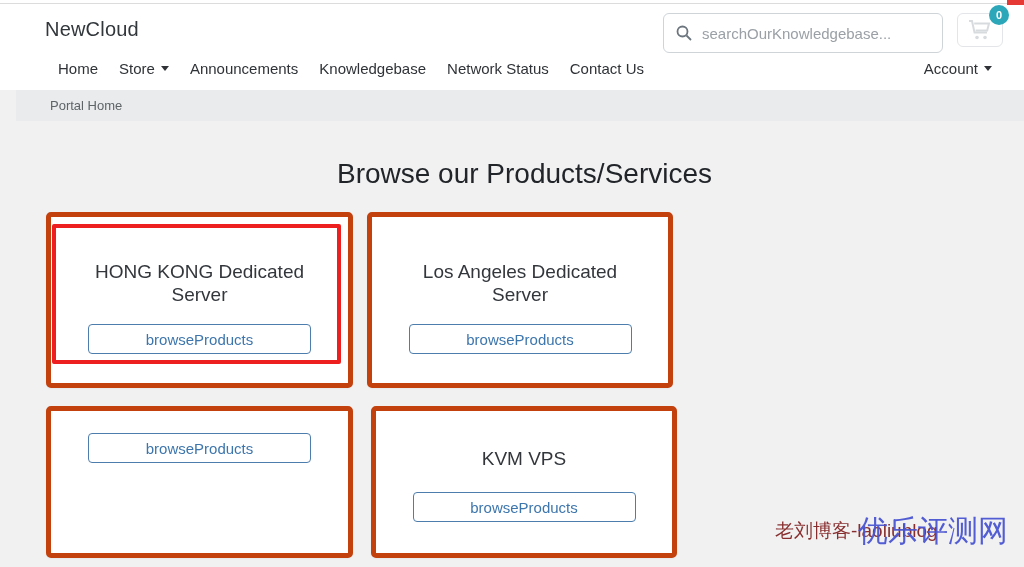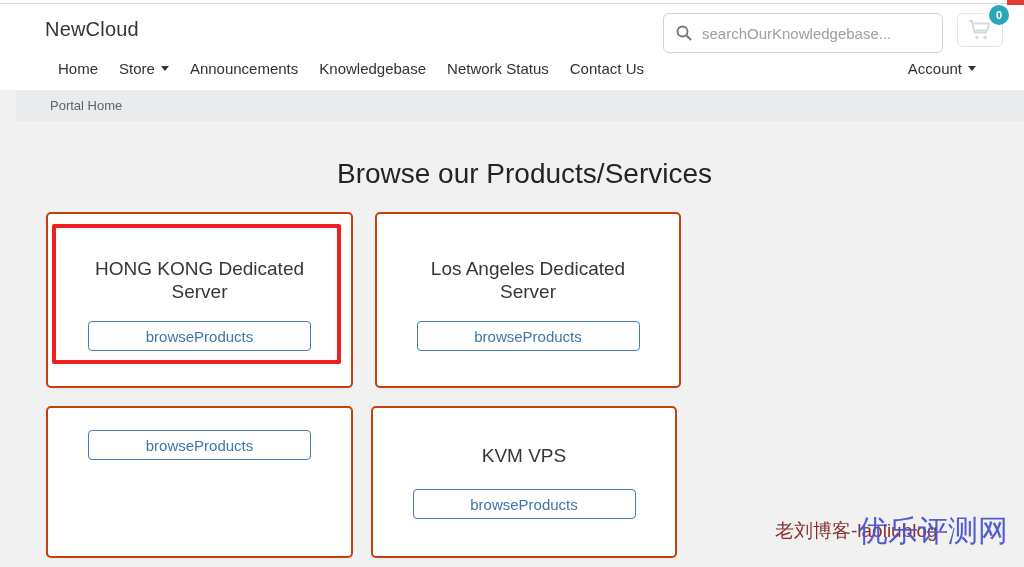--- a/index.html
+++ b/index.html
@@ -42,41 +42,41 @@
     display:flex; align-items:center; justify-content:center;
   }
 
   .nav { position:absolute; top:60px; left:58px; display:flex; align-items:center; gap:21px; }
   .nav-item { font-size:15px; color:#2f3337; cursor:pointer; display:flex; align-items:center; white-space:nowrap; }
   .caret {
     display:inline-block; width:0; height:0; margin-left:6px;
     border-left:4px solid transparent; border-right:4px solid transparent;
     border-top:5px solid #2f3337;
   }
-  .account { position:absolute; top:60px; right:48px; }
+  .account { position:absolute; top:60px; right:32px; }
 
   
   .breadcrumb-bar {
     position:absolute; top:90px; left:16px; width:1024px; height:31px;
     background:#e9ebed; display:flex; align-items:center; padding-left:34px;
   }
   .breadcrumb-bar span { font-size:13px; color:#5f6467; }
 
   
   .page-title {
     position:absolute; top:158px; left:46px; width:957px;
     text-align:center; font-size:28px; font-weight:400; color:#212529;
   }
 
   .card {
-    position:absolute; background:#fff; border:2px solid #c2410c; border-radius:5px;
+    position:absolute; background:#fff; border:5px solid #c2410c; border-radius:5px;
     box-shadow:0 1px 2px rgba(0,0,0,.04); text-align:center;
   }
   .card-1 { left:46px;  top:212px; width:307px; height:176px; }
-  .card-2 { left:375px; top:212px; width:306px; height:176px; }
+  .card-2 { left:367px; top:212px; width:306px; height:176px; }
   .card-3 { left:46px;  top:406px; width:307px; height:152px; }
   .card-4 { left:371px; top:406px; width:306px; height:152px; }
 
   .card h2 { font-size:19px; font-weight:400; color:#33373c; line-height:23px; padding:0 28px; }
   .card-1 h2, .card-2 h2 { margin-top:43px; }
   .card-3 h2, .card-4 h2 { margin-top:36px; }
 
   .browse-btn {
     margin-top:18px; width:223px; height:30px; background:#fff;
     border:1px solid #4d7dac; border-radius:4px; color:#3d76ad;

